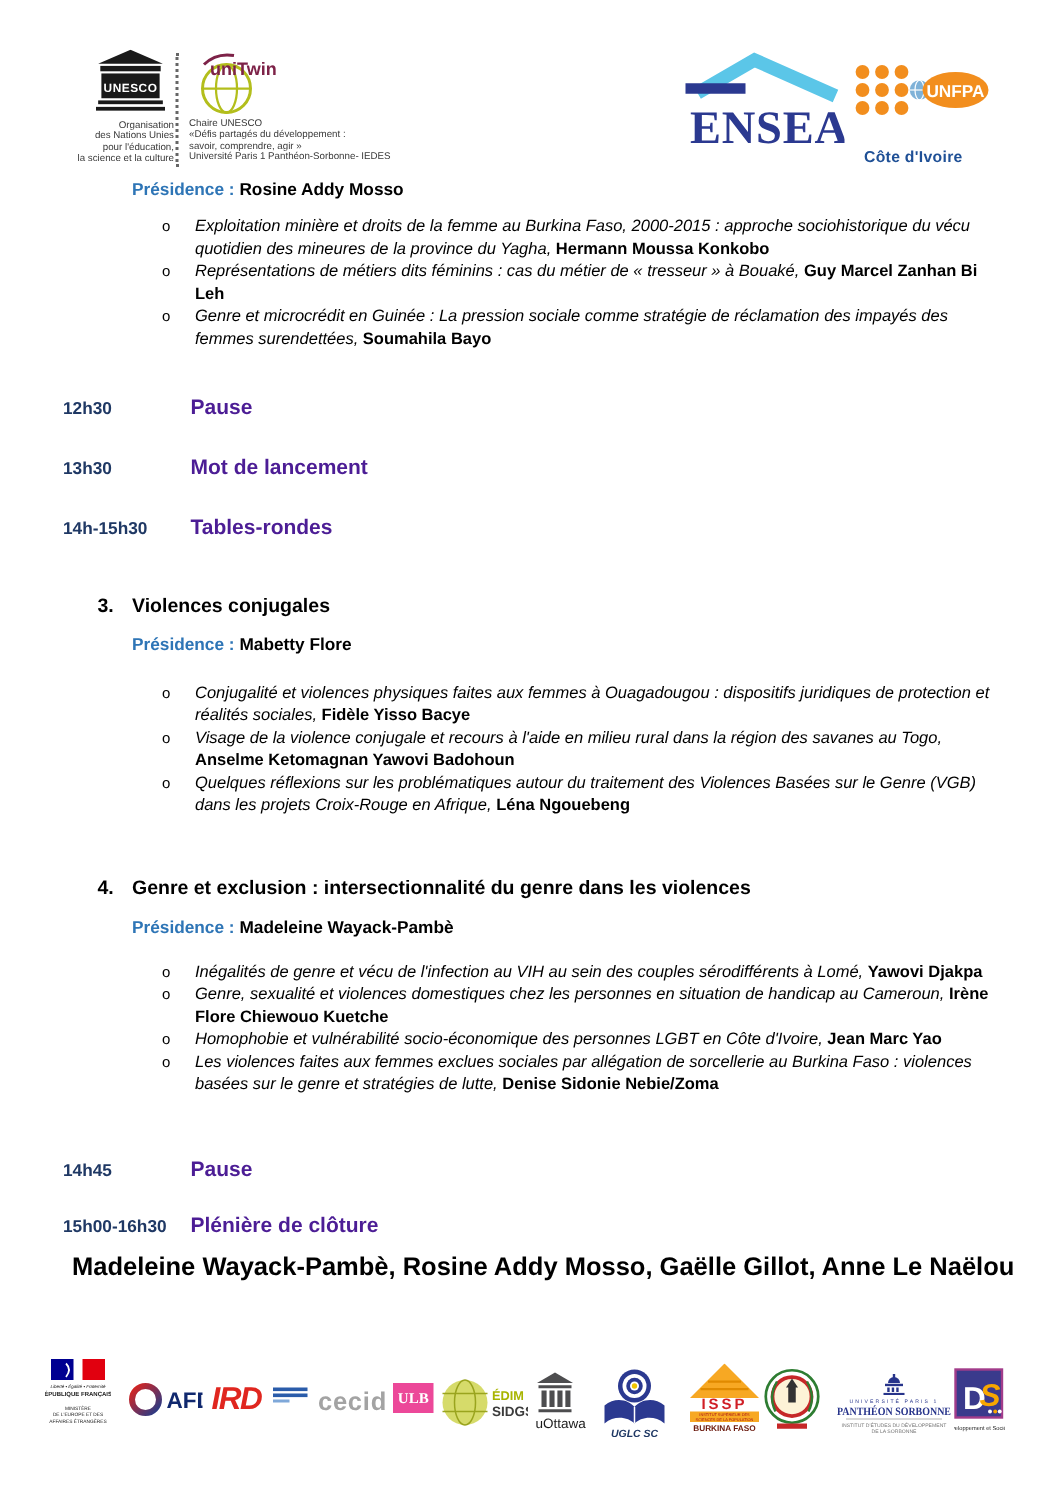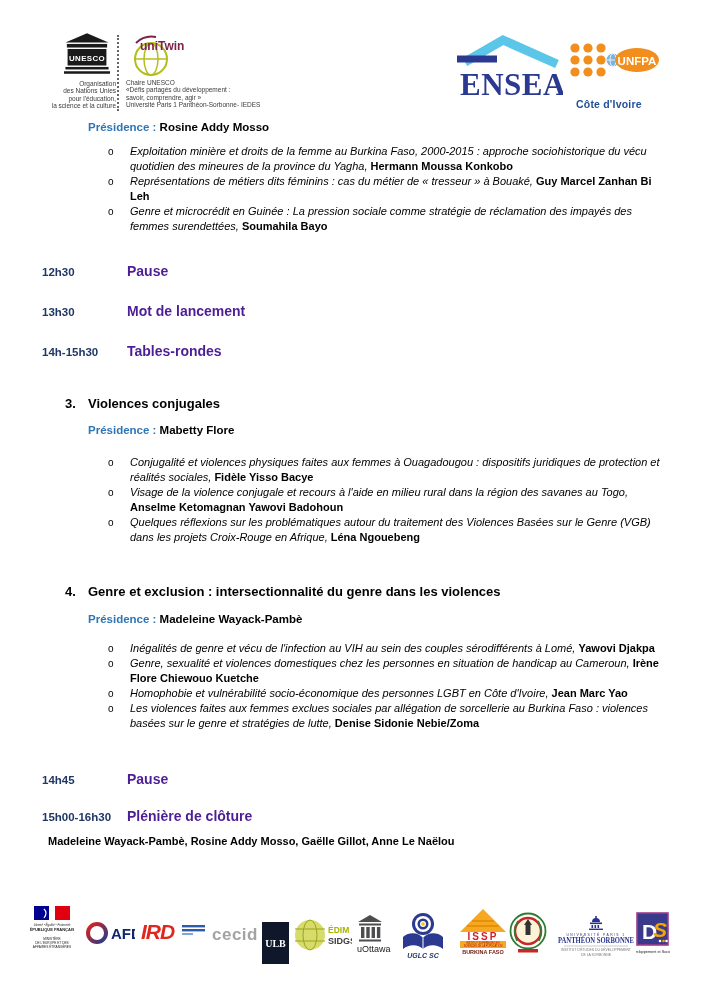--- a/index.html
+++ b/index.html
@@ -46,29 +46,29 @@
   #sched-1400 { top:343px; }
   #sched-1445 { top:771px; }
   #sched-1500 { top:808px;justify-content:center; }
 
   .section { position:absolute; left:65px; display:flex; margin:0; }
   .snum { width:23px; flex:none; font-size:13px; font-weight:bold; }
   .stitle { font-size:13px; font-weight:bold; }
   #section-3 { top:396px; }
   #section-4 { top:584px; }
 
-  .closing { position:absolute; left:48px; top:835px; font-size:11px; font-weight:bold; margin:0; }
+  .closing { position:absolute; left:48px; top:835px; font-size:17px; font-weight:bold; margin:0; }
 
   
   .lg { position:absolute; }
   #lg-rf { left:30px; top:906px; }
   #lg-afd { left:85px; top:920px; }
   #lg-ird { left:140px; top:919px; }
   #lg-cecid { left:212px; top:925px; font-size:17px; font-weight:bold; color:#A3A3A3; letter-spacing:.5px; }
-  #lg-ulb { left:262px; top:922px; width:27px; height:42px; background:#0f172a; color:#fff;
+  #lg-ulb { left:262px; top:922px; width:27px; height:20px; background:#ec4899; color:#fff;
             display:flex; align-items:center; justify-content:center;
             font-family:"Liberation Serif", serif; font-weight:bold; font-size:10px; }
   #lg-edim { left:294px; top:916px; }
   #lg-uottawa { left:357px; top:914px; }
   #lg-uglc { left:401px; top:911px; }
   #lg-issp { left:458px; top:909px; }
   #lg-seal { left:509px; top:909px; }
   #lg-pantheon { left:556px; top:915px; }
   #lg-ds { left:636px; top:912px; }
 </style>

